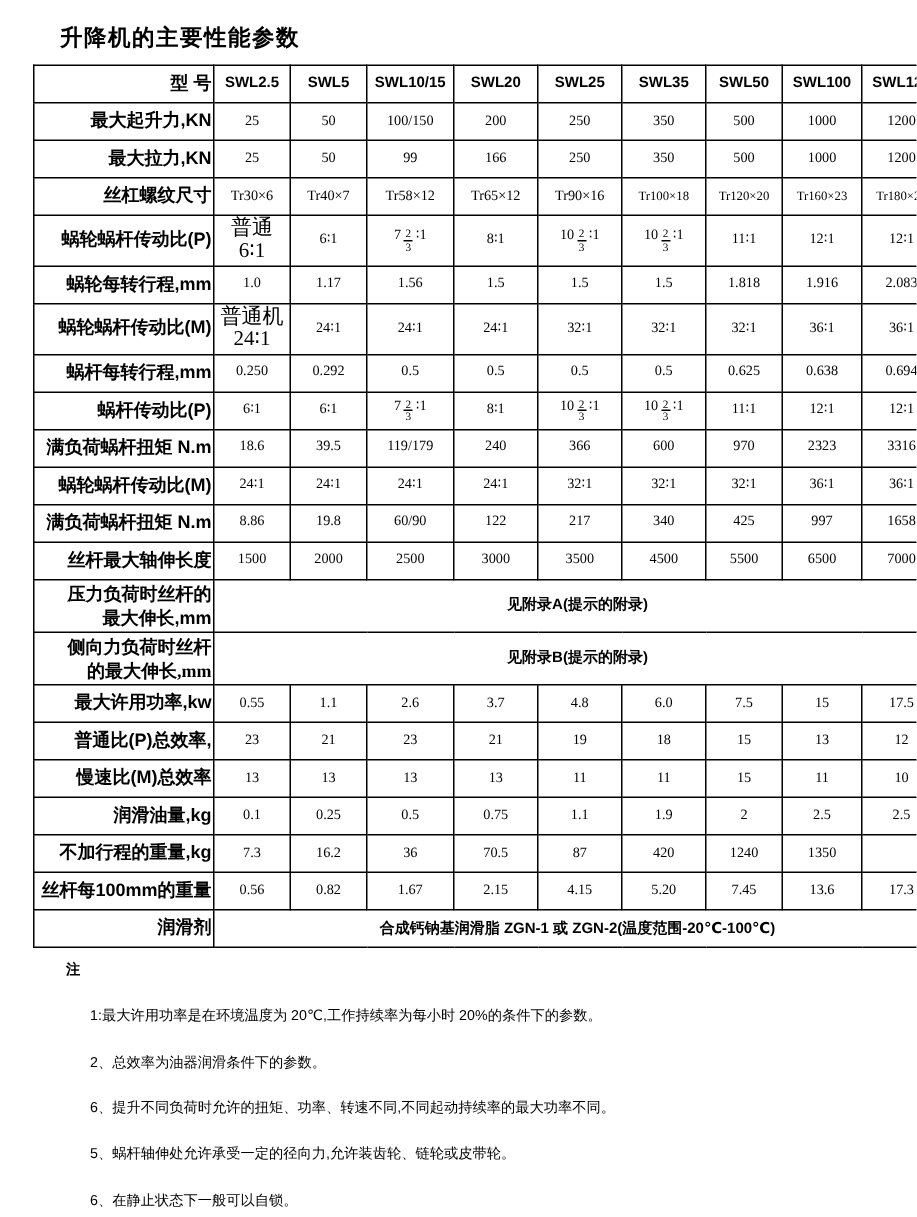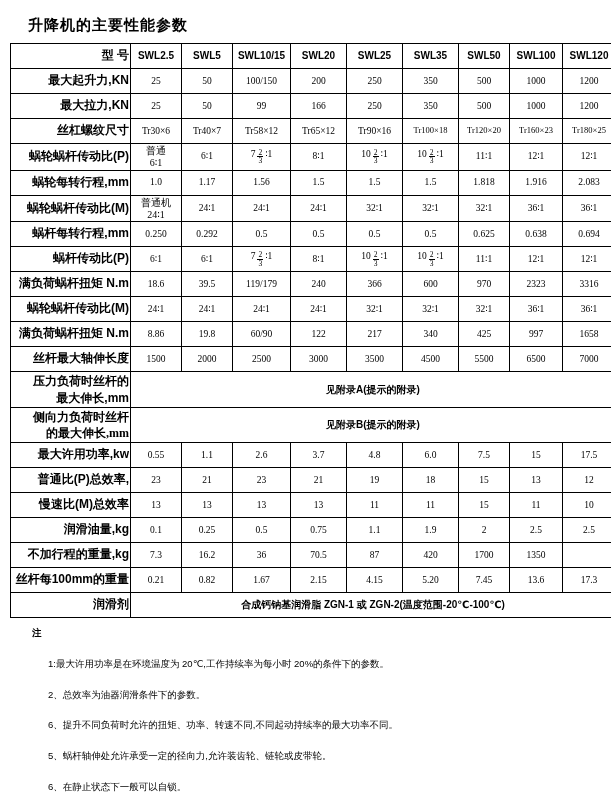--- a/index.html
+++ b/index.html
@@ -3,21 +3,21 @@
 <meta charset="utf-8">
 <style>
   html,body{margin:0;padding:0;}
   body{
     width:611px;height:811px;
     background:#ffffff;
     font-family:"Liberation Sans","DejaVu Sans",sans-serif;
     color:#000;
     -webkit-font-smoothing:none;
   }
-  .page{position:relative;width:611px;height:811px;box-sizing:border-box;padding:10px 10px;}
+  .page{position:relative;width:611px;height:811px;box-sizing:border-box;padding:10px 22px;}
   .title{
     font-size:15px;font-weight:bold;letter-spacing:1px;
     margin:6px 0 8px 18px;
   }
   table.spec{
     border-collapse:collapse;
     width:583px;
     margin:0 auto;
     table-layout:fixed;
   }
@@ -49,21 +49,21 @@
     font-size:10px;font-weight:bold;
   }
   table.spec td.lube{
     font-family:"Liberation Sans","DejaVu Sans",sans-serif;
     font-size:10px;font-weight:bold;
   }
   .frac{display:inline-block;vertical-align:middle;line-height:1;text-align:center;font-size:7.5px;margin:0 1px;}
   .frac .n{display:block;border-bottom:1px solid #000;padding:0 1px;}
   .frac .d{display:block;padding:0 1px;}
   .mixed{display:inline-flex;align-items:flex-start;justify-content:center;gap:1px;font-size:9.5px;}
-  .twoline{font-size:10px;line-height:1.1;}
+  .twoline{font-size:14px;line-height:1.1;}
   .notes{
     margin:8px 0 0 22px;
     font-size:9.5px;
     line-height:1.55;
   }
   .notes .nt-title{font-weight:bold;margin-bottom:2px;}
   .notes li{list-style:none;margin:16px;padding:0;}
   ul{margin:0;padding:0;}
 </style>
 </head>
@@ -318,27 +318,27 @@
           <td>2.5</td>
         </tr>
         <tr>
           <td class="rowhdr">不加行程的重量,kg</td>
           <td>7.3</td>
           <td>16.2</td>
           <td>36</td>
           <td>70.5</td>
           <td>87</td>
           <td>420</td>
-          <td>1700</td>
+          <td>1240</td>
           <td>1350</td>
           <td></td>
         </tr>
         <tr>
           <td class="rowhdr">丝杆每100mm的重量</td>
-          <td>0.21</td>
+          <td>0.56</td>
           <td>0.82</td>
           <td>1.67</td>
           <td>2.15</td>
           <td>4.15</td>
           <td>5.20</td>
           <td>7.45</td>
           <td>13.6</td>
           <td>17.3</td>
         </tr>
         <tr>

